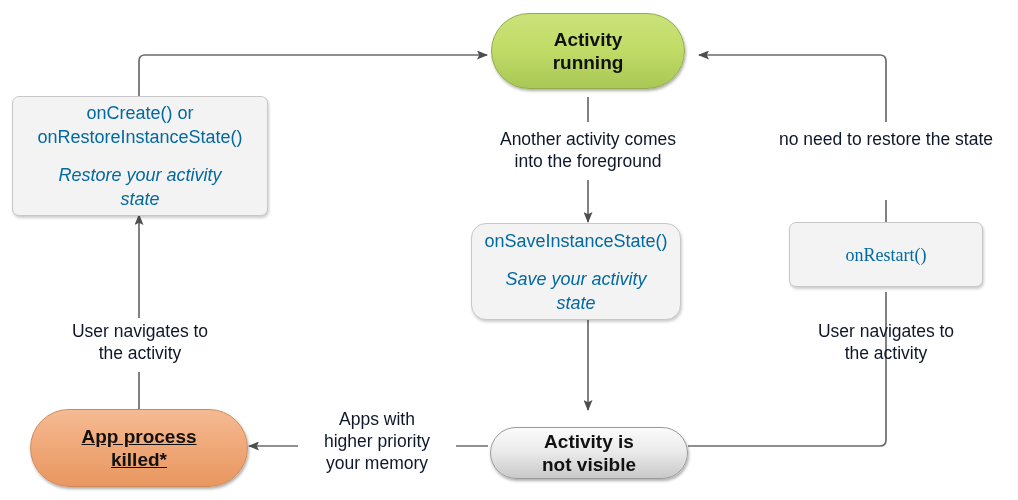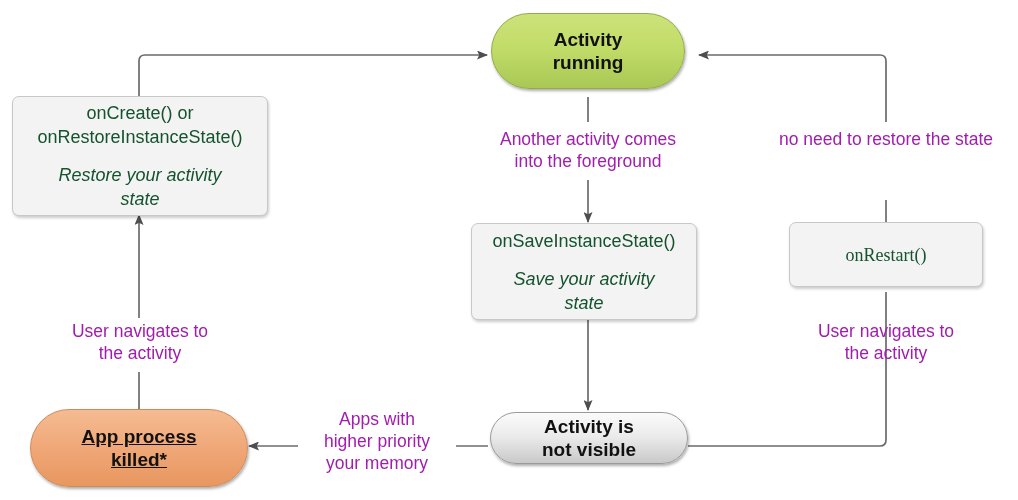--- a/index.html
+++ b/index.html
@@ -59,38 +59,38 @@
     background: linear-gradient(180deg, #fbfbfb 0%, #eaeaea 48%, #c9c9c9 100%);
     border-color: #9a9a9a;
   }
 
   
   .callback {
     background: #f3f3f3;
     border: 1px solid #c8c8c8;
     border-radius: 7px;
     box-shadow: 1px 2px 3px rgba(0,0,0,0.20);
-    color: #14532d;
+    color: #0369a1;
     font-size: 18px;
     line-height: 24px;
     padding: 8px 26px;
   }
   .callback .api {
     font-weight: normal;
   }
   .callback .hint {
     font-style: italic;
     margin-top: 14px;
   }
 
   
   .edge-label {
     position: absolute;
     text-align: center;
-    color: #a21caf;
+    color: #0f172a;
     font-size: 17.5px;
     line-height: 22px;
     z-index: 3;
   }
   .edge-label.on-line {
     background: #ffffff;
     padding: 0 7px;
   }
 </style>
 </head>
@@ -129,35 +129,35 @@
     <span>Activity</span>
     <span>running</span>
   </div>
 
   <div class="node callback" style="left:12px; top:96px; width:256px; height:120px;">
     <span class="api">onCreate() or</span>
     <span class="api">onRestoreInstanceState()</span>
     <span class="hint">Restore your activity state</span>
   </div>
 
-  <div class="node callback" style="left:471px; top:223px; width:226px; height:97px;">
+  <div class="node callback" style="left:471px; top:223px; width:210px; height:97px;border-radius:15px;">
     <span class="api">onSaveInstanceState()</span>
     <span class="hint">Save your activity state</span>
   </div>
 
   <div class="node callback" style="left:789px; top:222px; width:194px; height:65px;font-family:Liberation Serif, serif;">
     <span class="api">onRestart()</span>
   </div>
 
   <div class="node state state-orange" style="left:30px; top:409px; width:218px; height:78px;">
     <span>App process</span>
     <span>killed*</span>
   </div>
 
-  <div class="node state state-gray" style="left:490px; top:412px; width:198px; height:52px;">
+  <div class="node state state-gray" style="left:490px; top:427px; width:198px; height:52px;">
     <span>Activity is</span>
     <span>not visible</span>
   </div>
 
   <div class="edge-label" style="left:468px; top:128px; width:240px;">
     <div>Another activity comes</div>
     <div>into the foreground</div>
   </div>
 
   <div class="edge-label" style="left:760px; top:128px; width:252px;">

